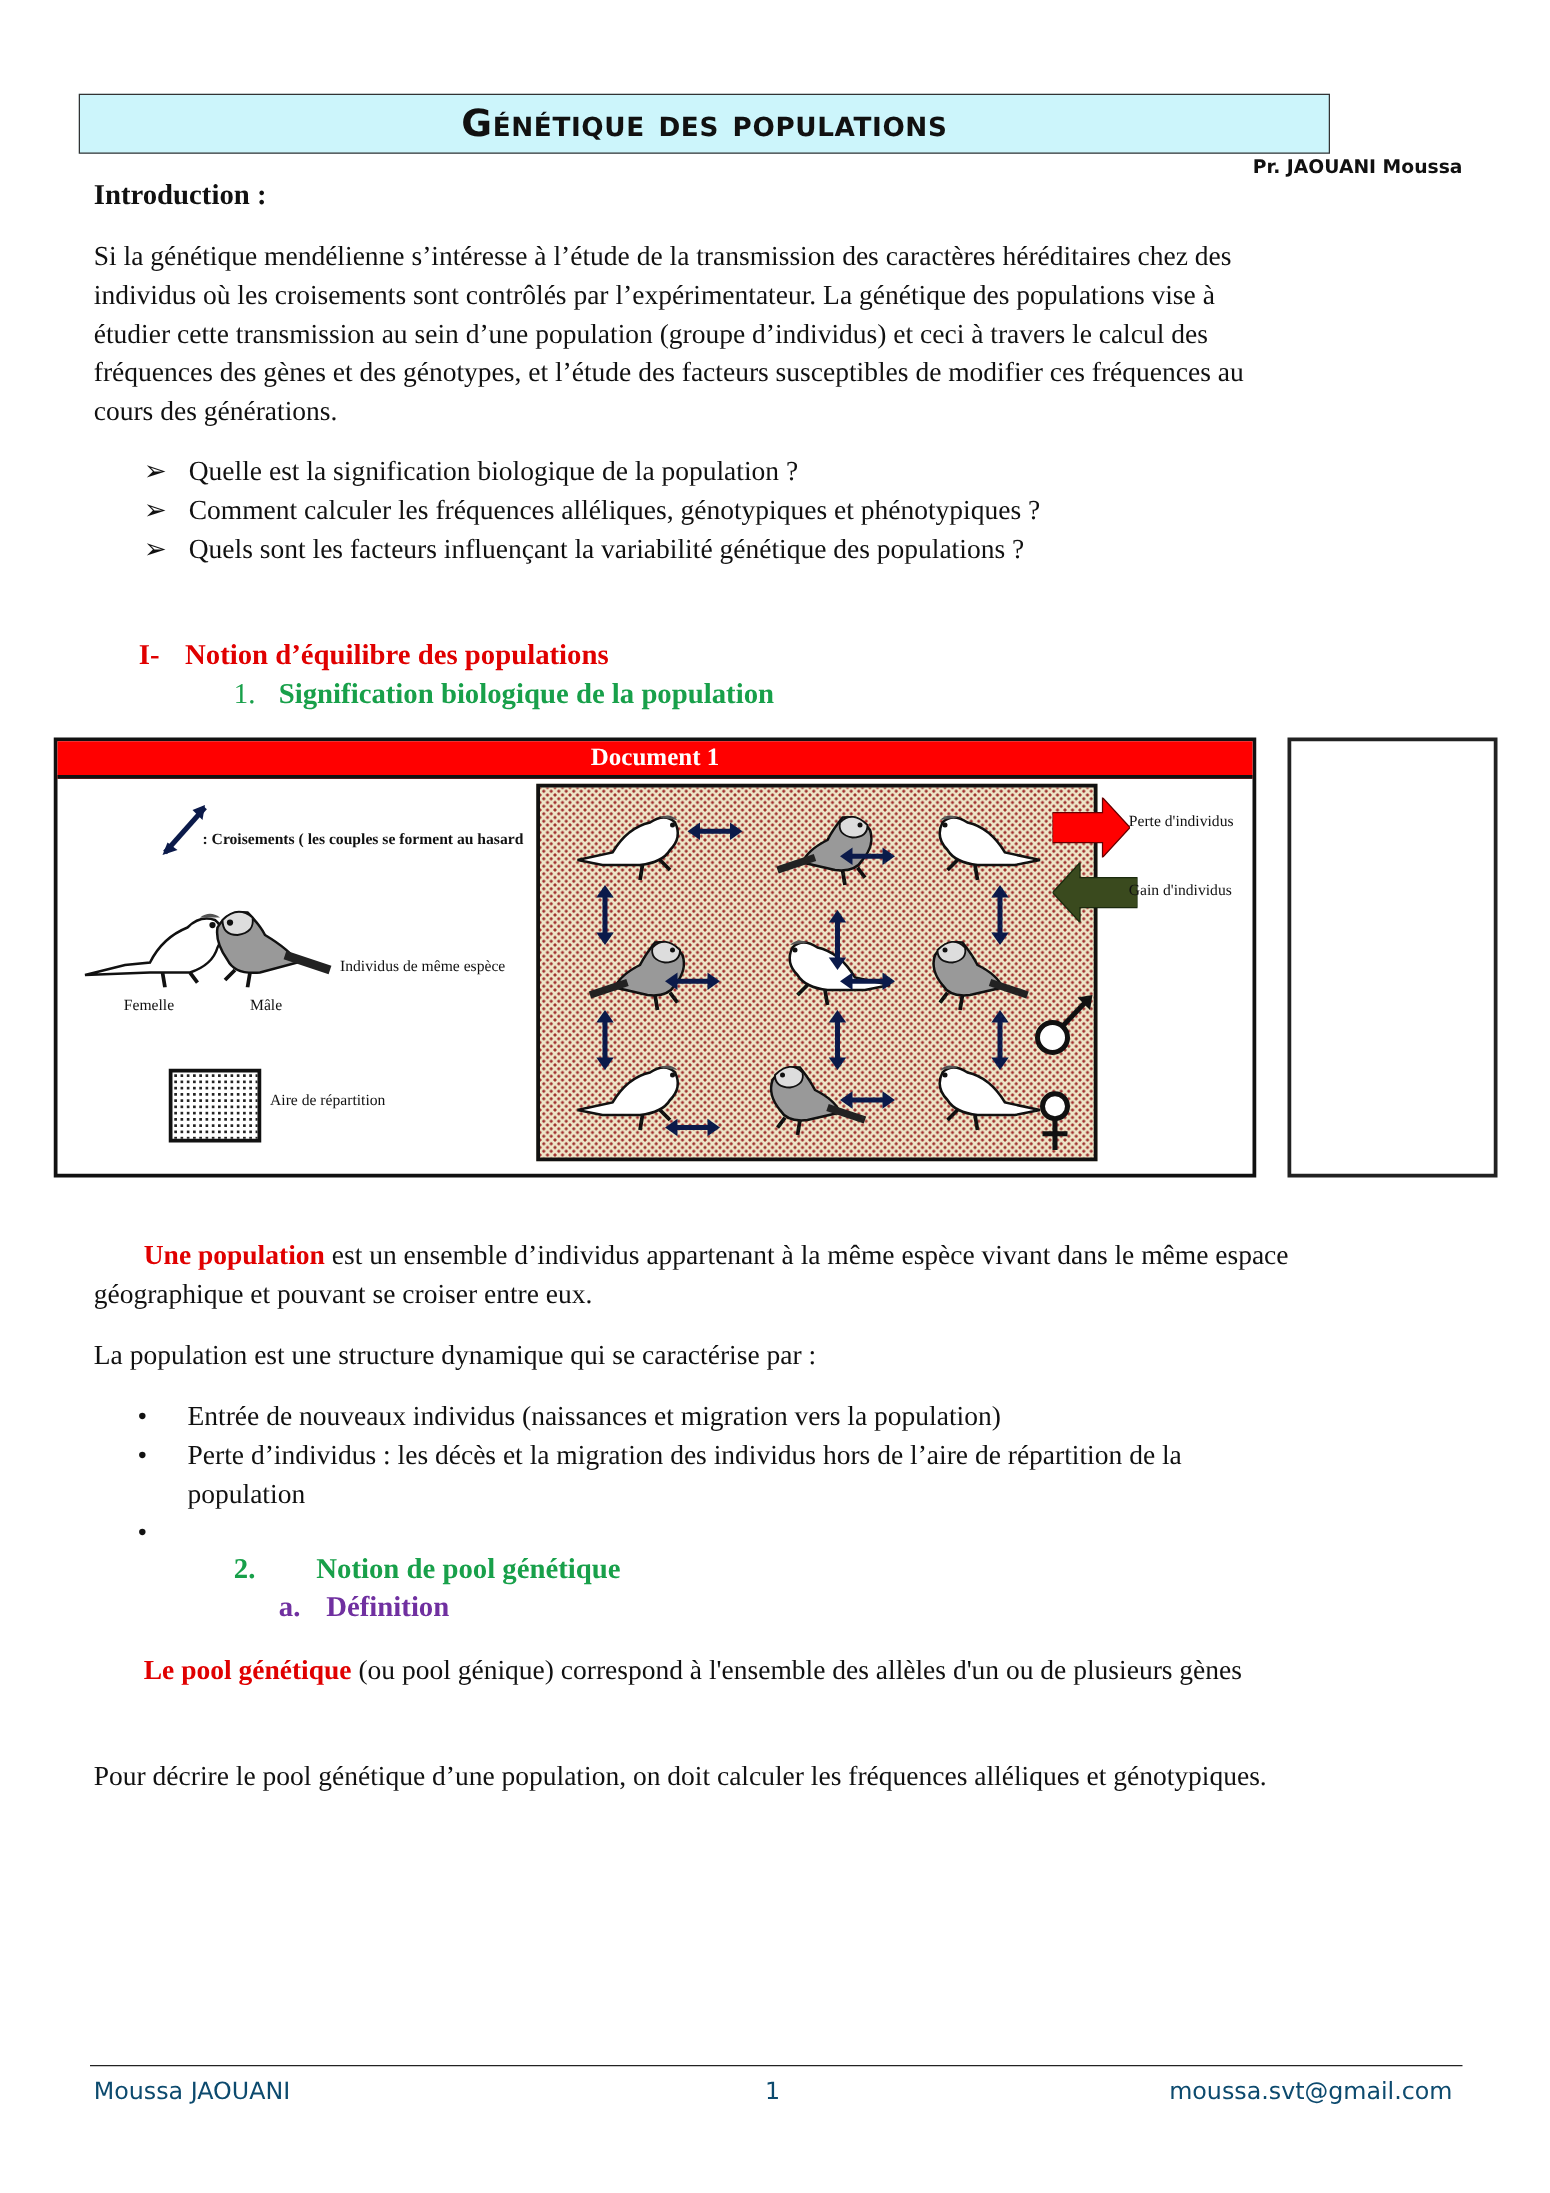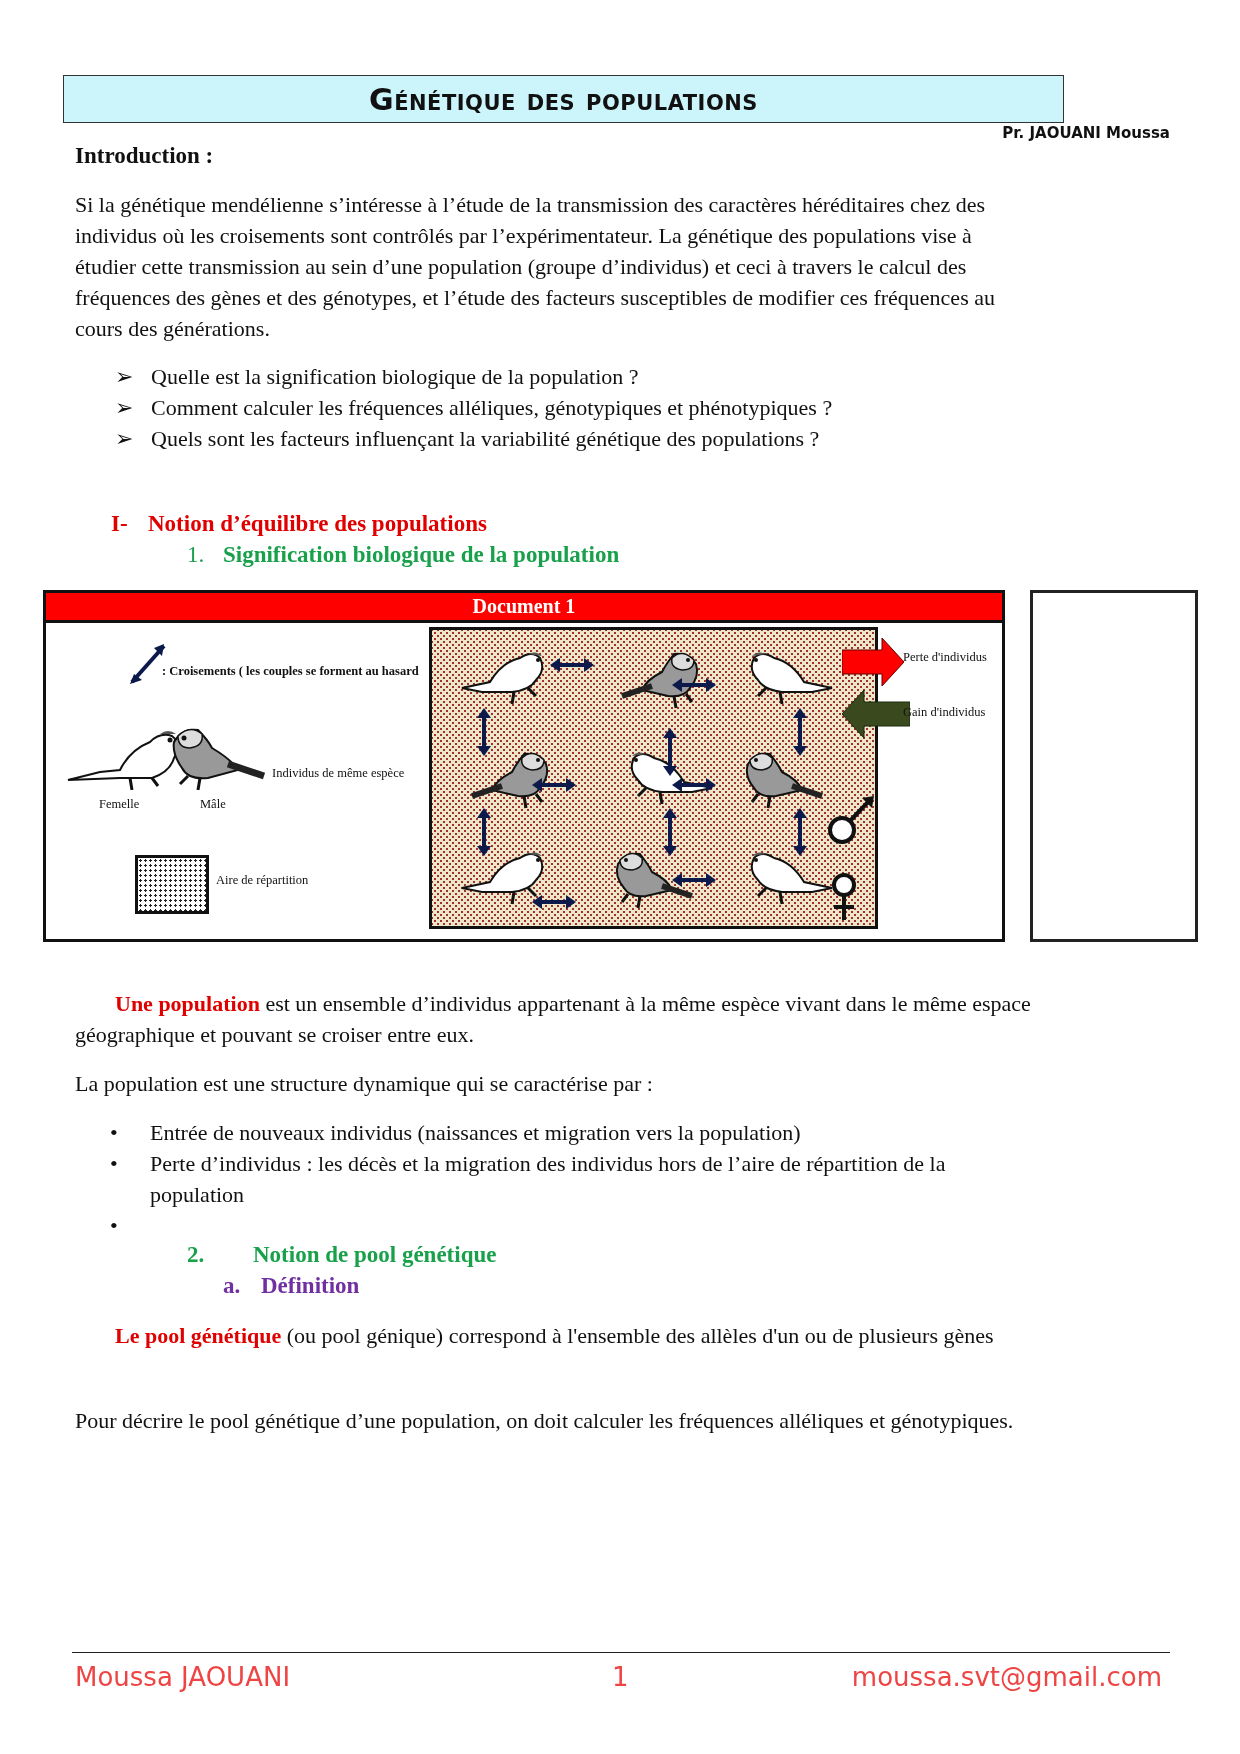--- a/index.html
+++ b/index.html
@@ -22,21 +22,21 @@
   .doc-header { position:absolute; left:0; top:0; right:0; height:27px; background:#ff0000; border-bottom:3px solid #111; color:#fff; font-weight:bold; font-size:20px; line-height:27px; text-align:center; }
   .side-frame { left:1030px; top:590px; width:168px; height:352px; border:3px solid #222; box-sizing:border-box; }
   .area { left:429px; top:627px; width:449px; height:302px; border:3px solid #111; box-sizing:border-box;
      background-color:#eee6c8;
      background-image: radial-gradient(#a03030 1.1px, transparent 1.3px), radial-gradient(#a03030 1.1px, transparent 1.3px);
      background-size:6px 6px; background-position:0 0, 3px 3px; }
   .legend-area { left:135px; top:855px; width:74px; height:59px; border:3px solid #111; box-sizing:border-box; background-color:#fff;
      background-image: radial-gradient(#222 1px, transparent 1.3px); background-size:5px 5px; }
   .small-lbl { font-size:12.5px; font-family:"Liberation Serif", serif; color:#111; }
   .footer-line { left:72px; top:1652px; width:1098px; height:0; border-top:1.5px solid #222; }
-  .footer { top:1662px; font-family:"DejaVu Sans", sans-serif; font-size:26px; color:#ef4444; }
+  .footer { top:1662px; font-family:"DejaVu Sans", sans-serif; font-size:19px; color:#0c4a6e; }
 </style>
 </head>
 <body>
 
 <div class="abs title-box">
   <div class="title-text">Génétique des populations</div>
 </div>
 <div class="abs author">Pr. JAOUANI Moussa</div>
 
 <div class="abs h-intro">Introduction :</div>

